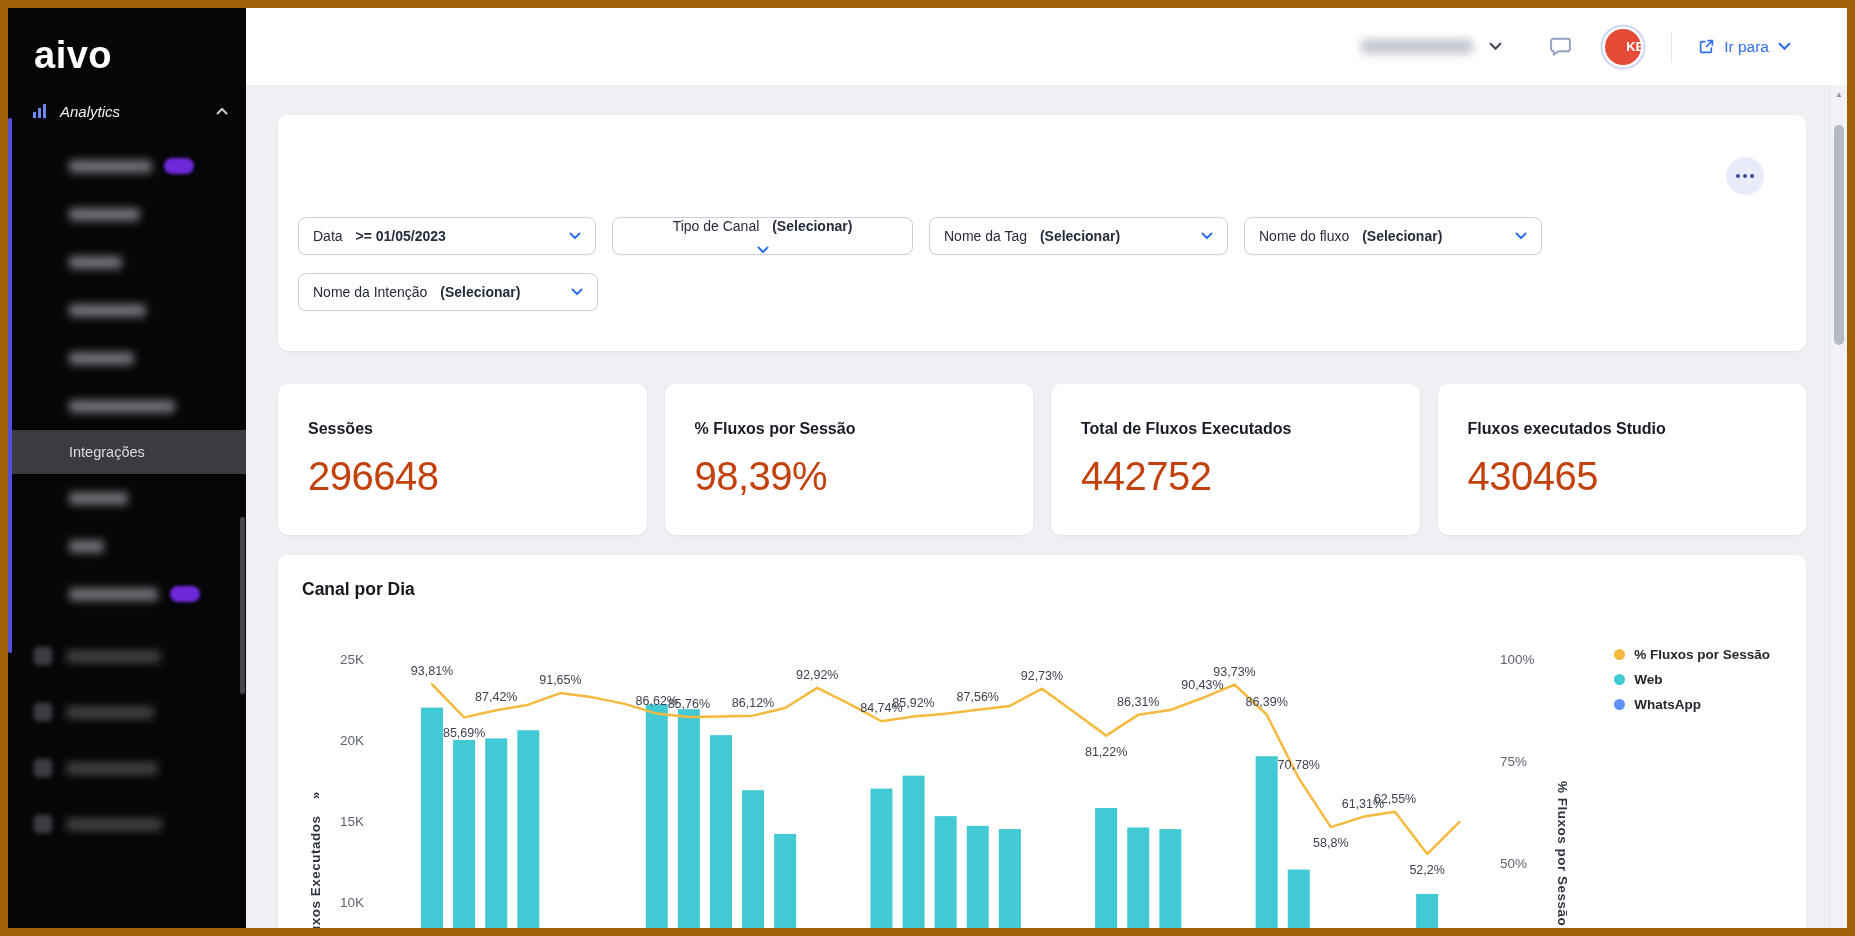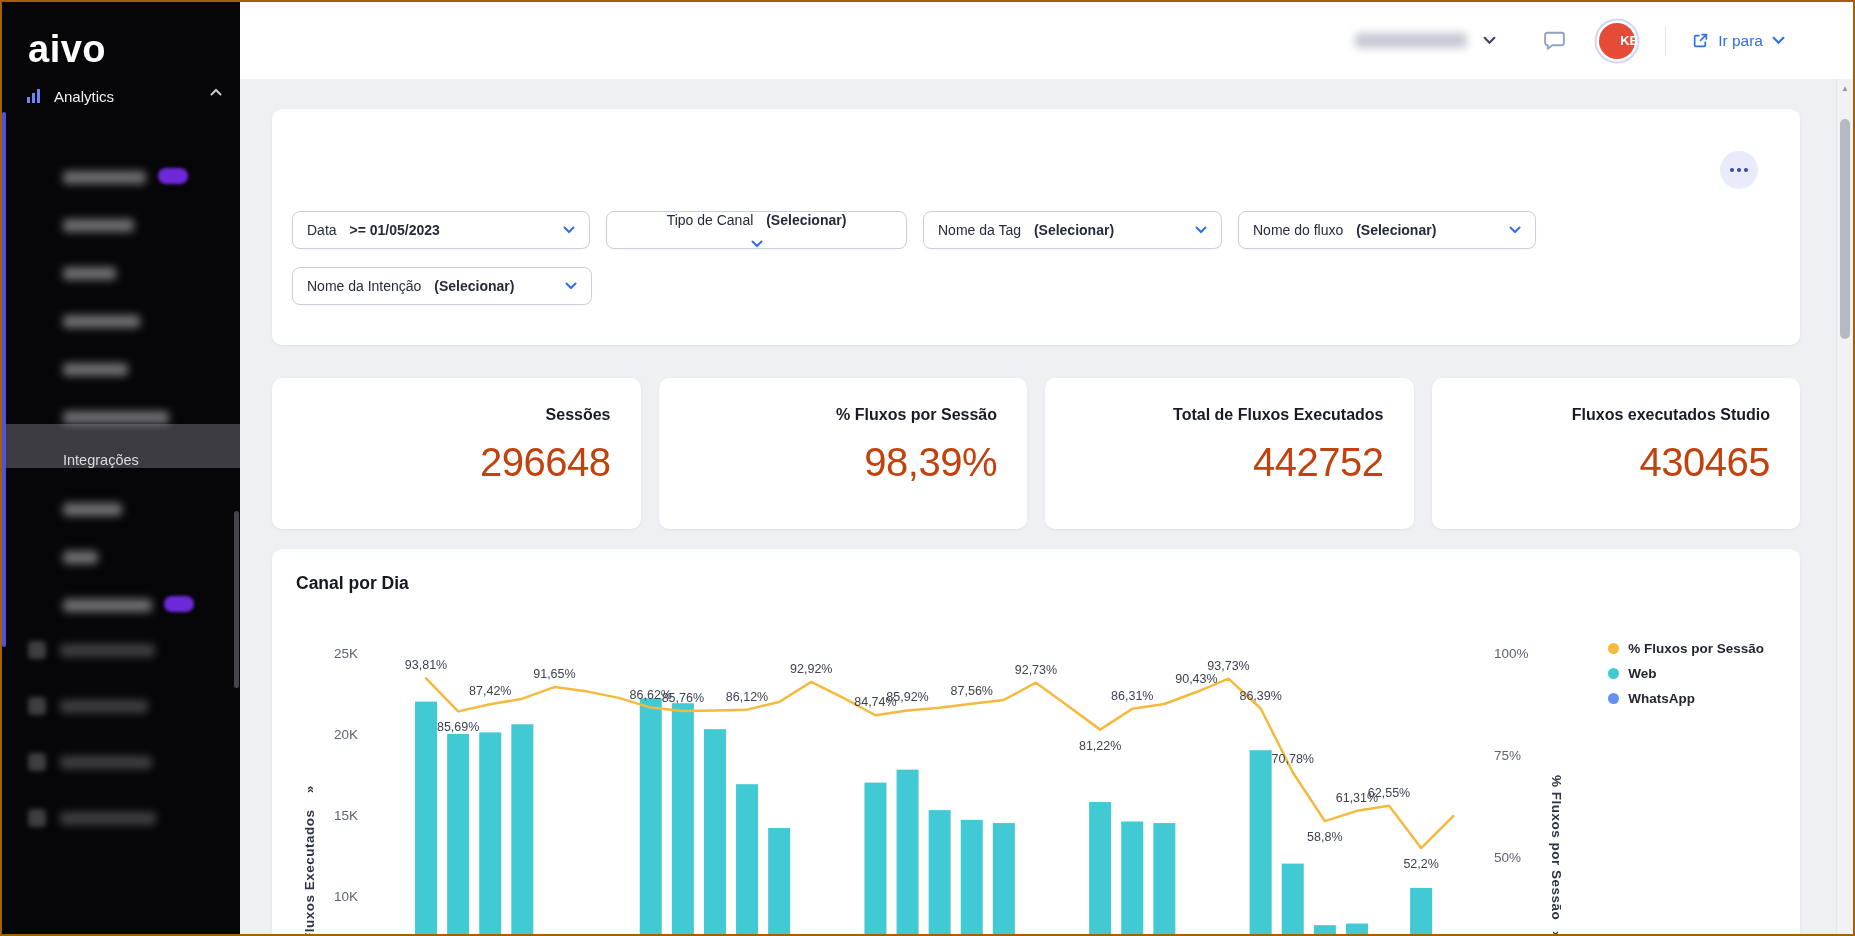--- a/index.html
+++ b/index.html
@@ -1,31 +1,31 @@
 <!DOCTYPE html>
 <html><head>
 <meta charset="utf-8">
 <style>
   * { box-sizing: border-box; }
   html,body { margin:0; padding:0; background:#d9dce2; }
   .page {
     position:relative; width:1855px; height:936px; overflow:hidden;
-    background:#eef0f4; border:2px solid #a16207;
+    background:#eef0f4; border:8px solid #a16207;
     font-family:"Liberation Sans","DejaVu Sans",sans-serif; color:#22262f;
   }
 
   
   .sidebar { position:absolute; left:0; top:0; width:238px; height:100%; background:#060608; overflow:hidden; }
   .accent-line { position:absolute; left:0; top:110px; width:4px; height:535px; background:#5350e0; border-radius:2px; }
   .logo { padding:26px 0 0 26px; font-size:38px; font-weight:700; color:#ffffff; letter-spacing:.5px; height:76px; }
-  .nav-header { margin-top:10px; height:34px; display:flex; align-items:flex-start; gap:12px; padding:0 18px 0 24px; cursor:pointer; }
+  .nav-header { margin-top:10px; height:34px; display:flex; align-items:center; gap:12px; padding:0 18px 0 24px; cursor:pointer;font-style:italic; }
   .nav-header .label { color:#f1f1f3; font-size:15px; flex:1; }
   .chev-up { transform:rotate(180deg); color:#c9c9cf; }
   .submenu { list-style:none; margin:14px 0 0 0; padding:0; }
-  .submenu li { height:48px; display:flex; align-items:flex-end; padding-left:61px; cursor:pointer; }
+  .submenu li { height:48px; display:flex; align-items:center; padding-left:61px; cursor:pointer; }
   .submenu li.active { background:#3b3b41; height:44px; }
   .subitem-label { color:#dcdcde; font-size:14.5px; }
   .blur-bar { height:13px; border-radius:4px; background:#9b9ba3; filter:blur(4px); opacity:.7; display:inline-block; }
   .badge { width:30px; height:16px; border-radius:8px; background:#6d28d9; margin-left:12px; filter:blur(1.5px); display:inline-block; }
   .bottom-menu { list-style:none; margin:10px 0 0 0; padding:0; }
   .bottom-menu li { height:56px; display:flex; align-items:center; gap:14px; padding-left:26px; opacity:.55; cursor:pointer; }
   .icon-sq { width:18px; height:18px; border-radius:4px; background:#6a6a74; filter:blur(2.5px); }
   .sb-thumb { position:absolute; right:1px; top:509px; width:5px; height:177px; background:#45454c; border-radius:3px; }
 
   
@@ -51,21 +51,21 @@
   .more-btn i { width:4px; height:4px; border-radius:50%; background:#3c499c; }
   .filters-rows { position:absolute; left:20px; top:102px; width:1280px; display:flex; flex-wrap:wrap; gap:18px 16px; }
   .dropdown { height:38px; background:#fff; border:1px solid #c9d0da; border-radius:8px; display:flex; align-items:center;
               justify-content:space-between; padding:0 14px; font-size:14px; color:#252b3b; cursor:pointer;
               box-shadow:0 1px 2px rgba(16,24,40,.04); }
   .dropdown b { font-weight:700;margin-left:9px; }
   .dd1 { width:298px; } .dd2 { width:301px;flex-direction:column; } .dd3 { width:299px; } .dd4 { width:300px; } .dd5 { width:298px; }
   .dd-chev { color:#2f6fed; }
 
   .kpi-row { position:absolute; left:270px; top:376px; width:1528px; display:flex; gap:18px; }
-  .kpi-card { flex:1; height:151px; background:#fff; border-radius:10px; padding:28px 30px; box-shadow:0 1px 3px rgba(16,24,40,.06);text-align:right; }
+  .kpi-card { flex:1; height:151px; background:#fff; border-radius:10px; padding:36px 30px; box-shadow:0 1px 3px rgba(16,24,40,.06); }
   .kpi-title { font-size:16px; font-weight:700; color:#161b26; }
   .kpi-value { margin-top:16px; font-size:40px; font-weight:400; color:#c2410c; letter-spacing:-.5px; }
 
   .chart-card { position:absolute; left:270px; top:547px; width:1528px; height:420px; background:#fff; border-radius:10px;
                 padding:24px; box-shadow:0 1px 3px rgba(16,24,40,.06); }
   .chart-title { margin:0 0 13px 0; font-size:17.5px; font-weight:700; color:#14181f; }
   .legend { position:absolute; right:36px; top:92px; display:flex; flex-direction:column; gap:10px; }
   .legend-item { display:flex; align-items:center; gap:9px; font-size:13.5px; font-weight:600; color:#23272f; }
   .legend-dot { width:11px; height:11px; border-radius:50%; display:inline-block; }
 

